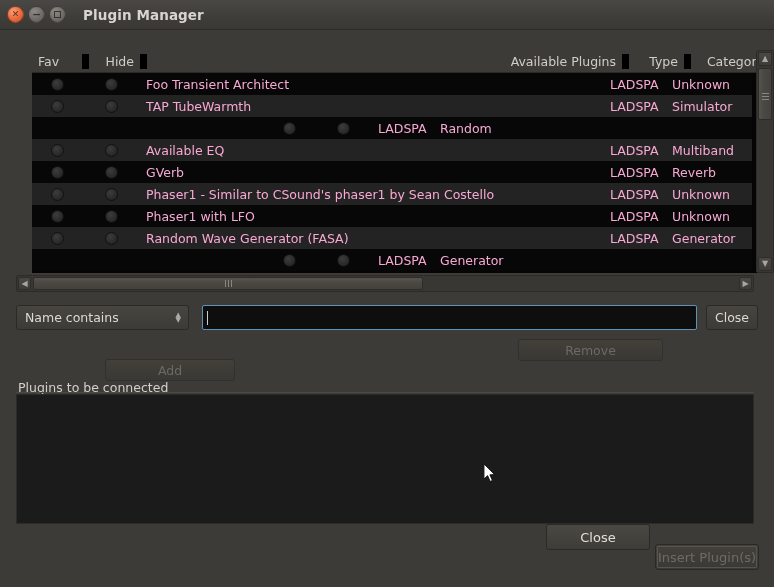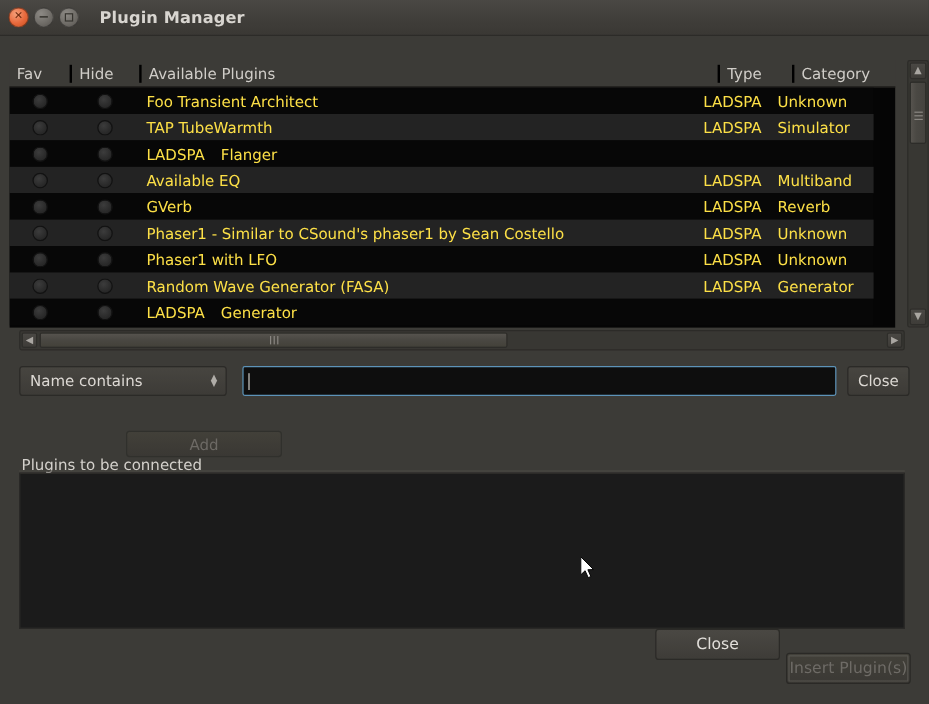--- a/index.html
+++ b/index.html
@@ -49,51 +49,52 @@
   .wtitle {
     margin-left: 17px;
     color: #d8d5d0;
     font-size: 13.5px;
     font-weight: bold;
     letter-spacing: 0.1px;
   }
 
   
   .table-wrap {
-    position: absolute; left: 8px; top: 50px;
+    position: absolute; left: 32px; top: 50px;
     width: 738px; height: 223px;
   }
   .thead {
     display: flex; align-items: center;
     height: 22px;
     color: #d0cdc8;
     font-size: 12.5px;
     background: #3c3b37;
   }
   .th { padding: 0 6px; white-space: nowrap; }
-  .th + .th { border-left: 2px solid #000000; }
+  .th + .th { border-left: 7px solid #000000; text-align: right; }
   .col-fav { width: 50px; text-align: left; padding-left: 6px;}
   .col-hide { width: 58px; }
   .col-name { flex: 1 1 auto; min-width: 0; }
   .col-type { width: 62px; }
   .col-cat  { width: 86px; }
 
   .tbody {
     position: relative;
     height: 201px;
     overflow: hidden;
     background: #050505;
     border-top: 1px solid #2b2a27;
   }
   .rows { width: 720px; }
   .trow {
     display: flex; align-items: center;
     height: 22px;
     font-size: 12.5px;
-    color: #fde047;
+    color: #f9a8d4;
+    justify-content: center;
   }
   .trow.even { background: #070707; }
   .trow.odd  { background: #232323; }
   .cell { padding: 0 6px; white-space: nowrap; overflow: hidden; }
   .dot {
     width: 13px; height: 13px; border-radius: 50%;
     background: radial-gradient(circle at 40% 35%, #3c3c3c 0%, #2a2a2a 60%, #202020 100%);
     border: 1px solid #121212;
     margin: 0 auto;
     display: block;
@@ -309,21 +310,21 @@
             <div class="cell col-cat">Simulator</div>
           </div>
           <div class="trow even">
             <div class="cell col-fav">
               <span class="dot"></span>
             </div>
             <div class="cell col-hide">
               <span class="dot"></span>
             </div>
             <div class="cell col-type">LADSPA</div>
-            <div class="cell col-cat">Flanger</div>
+            <div class="cell col-cat">Random</div>
           </div>
           <div class="trow odd">
             <div class="cell col-fav">
               <span class="dot"></span>
             </div>
             <div class="cell col-hide">
               <span class="dot"></span>
             </div>
             <div class="cell col-name">Available EQ</div>
             <div class="cell col-type">LADSPA</div>
@@ -420,20 +421,21 @@
       </span>
     </div>
     <div class="searchbox">
       <span class="caret"></span>
       <span class="txt"></span>
     </div>
     <div class="clear-btn">Close</div>
   </div>
 
   <div class="btn-disabled" id="add-button">Add</div>
+  <div class="btn-disabled" id="remove-button">Remove</div>
 
   <div class="pc-label">Plugins to be connected</div>
   <div class="pc-rule"></div>
   <div class="pc-box"></div>
 
   <div class="footer-btn" id="close-button">Close</div>
   <div class="footer-btn" id="insert-plugins-button">Insert Plugin(s)</div>
 
   <svg class="cursor" viewBox="0 0 12 19">
     <polygon points="0,0 0,15 3.6,11.6 6.2,17.4 8.4,16.4 5.9,10.8 10.6,10.6" fill="#ffffff" stroke="#000000" stroke-width="0.8"></polygon>

